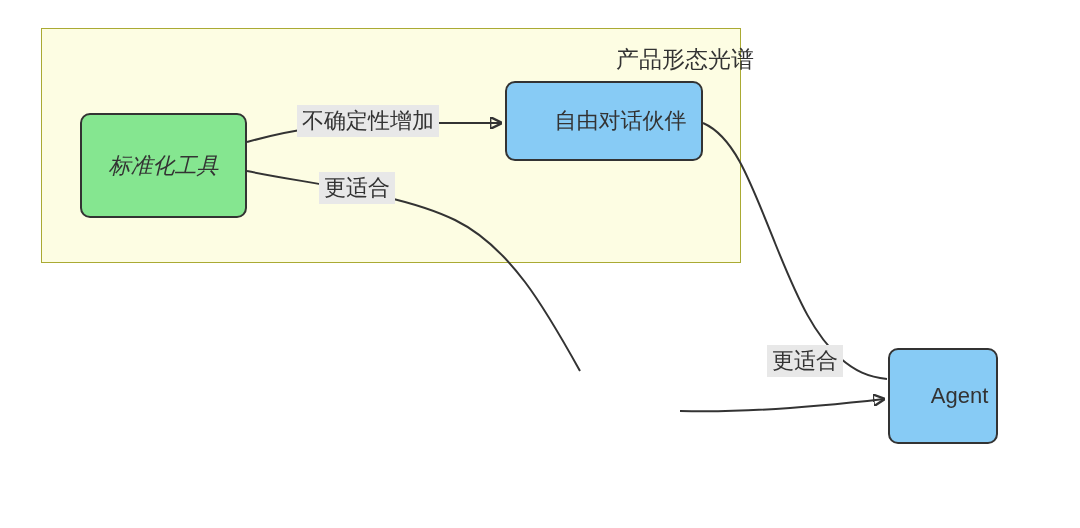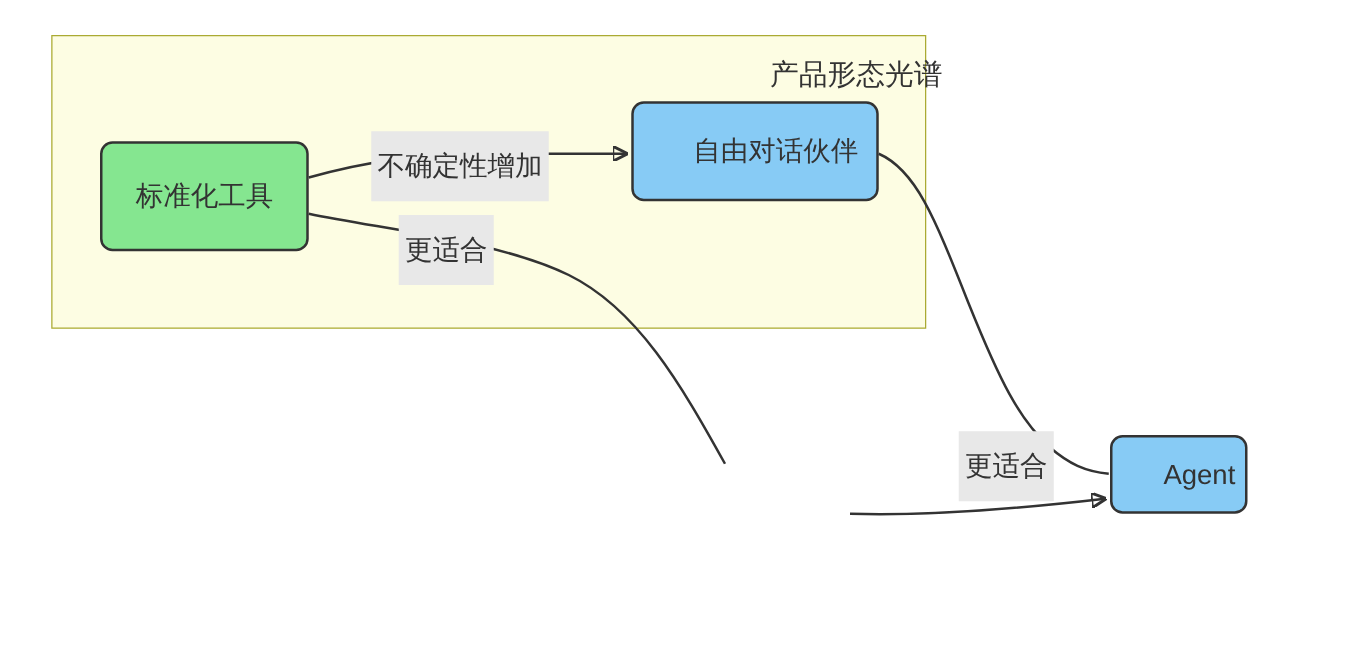--- a/index.html
+++ b/index.html
@@ -43,45 +43,45 @@
     stroke-width: 2;
   }
   
   .edge-label {
     position: absolute;
     z-index: 4;
     background: var(--label-bg, #e8e8e8);
     color: var(--text-color, #333333);
     font-size: 22px;
     line-height: 28px;
-    padding: 14px 5px;
+    padding: 2px 5px;
     white-space: nowrap;
   }
   .el-uncertainty { left: 297px; top: 105px; }
   .el-fit1        { left: 319px; top: 172px; }
   .el-fit2        { left: 767px; top: 345px; }
   
   .node {
     position: absolute;
     z-index: 5;
     border: 2.5px solid var(--node-border, #333333);
     border-radius: 10px;
     display: flex;
     align-items: center;
     justify-content: center;
     font-size: 22px;
     color: var(--text-color, #333333);
     box-sizing: border-box;
   }
   .node.green { background: var(--green-fill, #85e690); }
   .node.blue  { background: var(--blue-fill, #87cbf5); padding-left: 33px; }
-  .n-tool     { left: 80px;  top: 113px; width: 167px; height: 88px; }
+  .n-tool     { left: 80px;  top: 113px; width: 167px; height: 105px; font-style: italic; }
   .n-partner  { left: 505px; top: 81px;  width: 198px; height: 80px; }
   .n-workflow { left: 530px; top: 373px; width: 150px; height: 80px; }
-  .n-agent    { left: 888px; top: 348px; width: 110px; height: 63px; }
+  .n-agent    { left: 888px; top: 348px; width: 110px; height: 96px; }
 </style>
 </head>
 <body>
 
 <div class="canvas">
 
   <div class="subgraph sg1">
     <div class="subgraph-title">产品形态光谱</div>
   </div>
 

